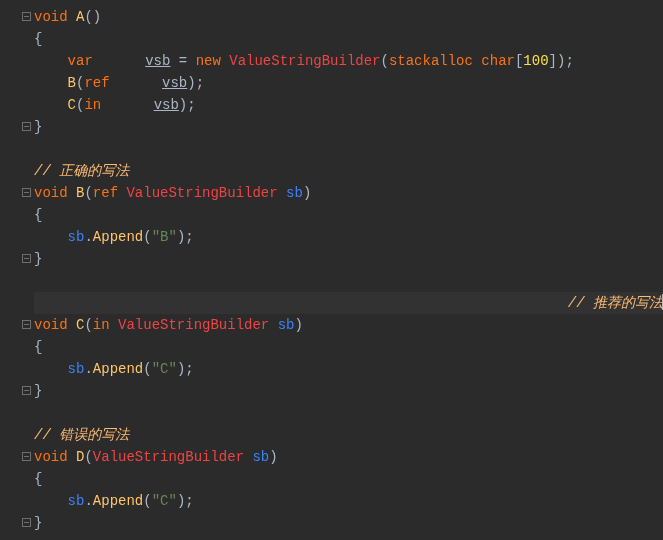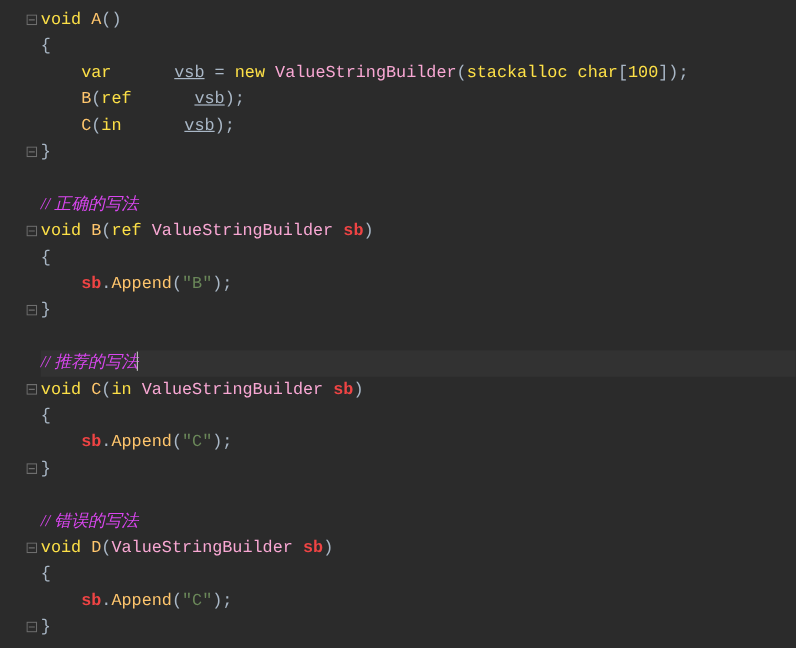--- a/index.html
+++ b/index.html
@@ -32,31 +32,32 @@
     user-select: none;
   }
   .fold-marker svg { display: block; }
   .code {
     margin-left: 34px;
     white-space: pre;
   }
   .line { height: 22px; }
   .line.highlight {
     background: #323232;
+    text-align: right;
   }
-  .kw   { color: #fde047; }       
-  .type { color: #f9a8d4; }       
+  .kw   { color: #f97316; }       
+  .type { color: #ef4444; }       
   .fn   { color: #ffc66d; }       
-  .var  { color: #ef4444; font-weight: bold; }
+  .var  { color: #3b82f6; }
   .varu { color: #a9b7c6; text-decoration: underline; text-decoration-thickness:1px;margin-left:44px; }
   .pun  { color: #a9b7c6; }
   .brace{ color: #a9b7c6; }
   .num  { color: #fde047; }
   .str  { color: #6a8759; }
-  .cmt  { color: #d946ef; font-style: italic; font-family: Liberation Serif, serif; }
+  .cmt  { color: #fdba74; font-style: italic; }
   .par  { color: #a9b7c6; }
   .brk  { color: #a9b7c6; }
   .caret {
     display: inline-block;
     width: 1px; height: 16px;
     background: #bbbbbb;
     vertical-align: -3px;
     margin-left: -1px;
   }
 </style>

